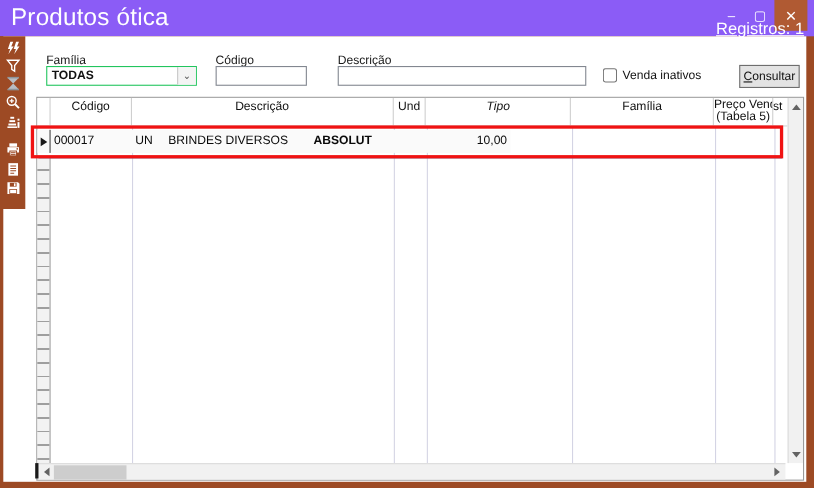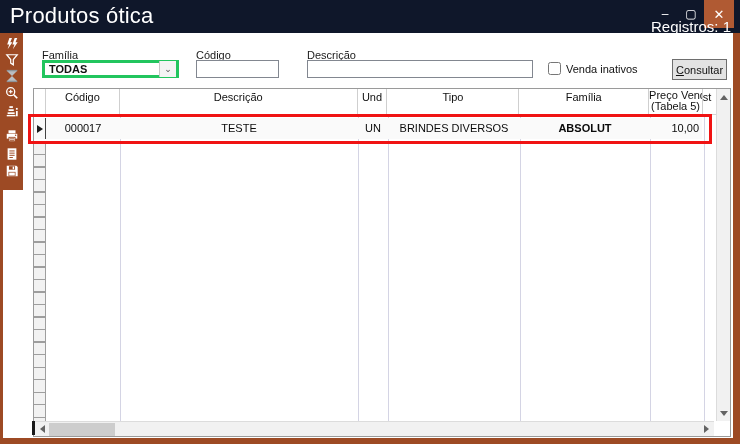--- a/index.html
+++ b/index.html
@@ -2,38 +2,38 @@
 <html><head>
 <meta charset="utf-8">
 <style>
   * { margin:0; padding:0; box-sizing:border-box; }
   html,body { width:740px; height:444px; }
   body { font-family:"Liberation Sans", sans-serif; font-size:11px; color:#111; }
 
   .window { position:relative; width:740px; height:444px; background:#9d4a24; overflow:hidden; }
 
   
-  .titlebar { position:absolute; left:0; top:0; width:740px; height:33px; background:#0f172a; }
+  .titlebar { position:absolute; left:0; top:0; width:740px; height:33px; background:#8b5cf6; }
   .title { position:absolute; left:10px; top:3px; font-size:22px; font-weight:400; color:#fff; letter-spacing:.2px; }
   .win-controls { position:absolute; right:6px; top:0; height:28px; display:flex; }
   .win-btn { width:26px; height:28px; display:flex; align-items:center; justify-content:center; color:#fff; font-size:12px; cursor:default; }
   .win-btn.close { width:30px; background:#b05a33; font-size:13px; }
   .registros { position:absolute; right:9px; top:18px; color:#fff; text-decoration:underline; font-size:15px; }
 
   
   .content-bg { position:absolute; left:3px; top:33px; width:730px; height:405px; background:#ffffff; }
 
   
   .sidebar { position:absolute; left:0; top:33px; width:23px; height:157px; background:#9d4a24; }
   .side-btn { position:absolute; left:3px; width:17px; height:16px; display:flex; align-items:center; justify-content:center; }
   .side-btn svg { display:block; }
 
   
   .flabel { position:absolute; color:#1a1a1a; font-size:11px; }
-  .fbox { position:absolute; height:18px; background:#fff; border:3px solid #22c55e; }
+  .fbox { position:absolute; height:18px; background:#fff; border:1px solid #22c55e; }
   .combo { display:flex; align-items:center; }
   .combo .val { flex:1; padding-left:4px; font-weight:bold; font-size:11px; }
   .combo .drop { width:17px; height:16px; background:#f4f4f4; border-left:1px solid #c8c8c8; display:flex; align-items:center; justify-content:center; color:#555; font-size:9px; }
   input.textbox { position:absolute; height:18px; border:1px solid #828790; background:#fff; font-family:"Liberation Sans",sans-serif; font-size:11px; padding:0 3px; }
   .chk { position:absolute; left:548px; top:62px; width:13px; height:13px; margin:0; }
   .chk-label { position:absolute; left:566px; top:63px; font-size:11px; }
   .btn-consultar { position:absolute; left:672px; top:59px; width:55px; height:21px; background:#e3e3e3; border:1px solid #6e6e6e; font-family:"Liberation Sans",sans-serif; font-size:11px; color:#111; }
 
   
   .grid { position:absolute; left:33px; top:88px; width:698px; height:349px; border:1px solid #9a9a9a; background:#fff; }
@@ -44,21 +44,21 @@
 
   .col-sep { position:absolute; top:26px; width:1px; background:#d4d4e4; }
 
   
   .ticks { position:absolute; left:0; top:54px; width:12px; height:278px;
            background:repeating-linear-gradient(to bottom,#f2f2f2 0px,#f2f2f2 11px,#9e9e9e 11px,#9e9e9e 12.5px);
            border-right:1px solid #9e9e9e; }
 
   
   .row { position:absolute; left:0; top:29px; height:21px; display:flex; background:#fafafa; }
-  .cell { font-size:11px; line-height:21px; padding:0 3px; overflow:hidden; white-space:nowrap; color:#0a0a0a;text-align:center; }
+  .cell { font-size:11px; line-height:21px; padding:0 3px; overflow:hidden; white-space:nowrap; color:#0a0a0a; }
   .cell.right { text-align:right; }
   .indicator { width:12px; border-right:1px solid #444; display:flex; align-items:center; justify-content:center; padding:0; }
   .tri { width:0; height:0; border-left:6px solid #1a1a1a; border-top:4px solid transparent; border-bottom:4px solid transparent; }
   .row-underline { position:absolute; left:1px; top:54px; width:676px; height:1px; background:#5b79a8; }
 
   .highlight-box { position:absolute; left:-6px; top:25px; width:684px; height:30px; border:3px solid #f01313; background:transparent; z-index:5; }
 
   
   .vscroll { position:absolute; right:0; top:0; width:14px; bottom:15px; background:#f1f1f1; border-left:1px solid #dcdcdc; }
   .vscroll .arrow { position:absolute; left:0; width:13px; height:14px; display:flex; align-items:center; justify-content:center; }
@@ -181,21 +181,21 @@
 
   <button class="btn-consultar"><u>C</u><span>onsultar</span></button>
 
   <div class="grid">
 
     <div class="grid-header">
       <div class="hcell" style="width:12px;"></div>
       <div class="hcell" style="width:74px;">Código</div>
       <div class="hcell" style="width:238px;">Descrição</div>
       <div class="hcell" style="width:30px;">Und</div>
-      <div class="hcell" style="width:132px;">Tipo</div>
+      <div class="hcell" style="width:132px;font-style:italic;">Tipo</div>
       <div class="hcell" style="width:130px;">Família</div>
       <div class="hcell two" style="width:54px;">
           <div>Preço Venda</div>
           <div>(Tabela 5)</div>
         </div>
       <div class="hcell clip" style="width:13px;">st</div>
     </div>
 
     <div class="col-sep" style="left:86px; height:306px;"></div>
     <div class="col-sep" style="left:324px; height:306px;"></div>
@@ -204,21 +204,20 @@
     <div class="col-sep" style="left:616px; height:306px;"></div>
     <div class="col-sep" style="left:670px; height:306px;"></div>
 
     <div class="ticks"></div>
 
     <div class="row">
       <div class="cell indicator">
           <div class="tri"></div>
         </div>
       <div class="cell" style="width:74px;">000017</div>
-      <div class="cell" style="width:238px;">TESTE</div>
       <div class="cell" style="width:30px;">UN</div>
       <div class="cell" style="width:132px;">BRINDES DIVERSOS</div>
       <div class="cell" style="width:130px;font-weight:bold;">ABSOLUT</div>
       <div class="cell right" style="width:52px;">10,00</div>
     </div>
     <div class="row-underline"></div>
 
     <div class="highlight-box"></div>
 
     <div class="vscroll">

